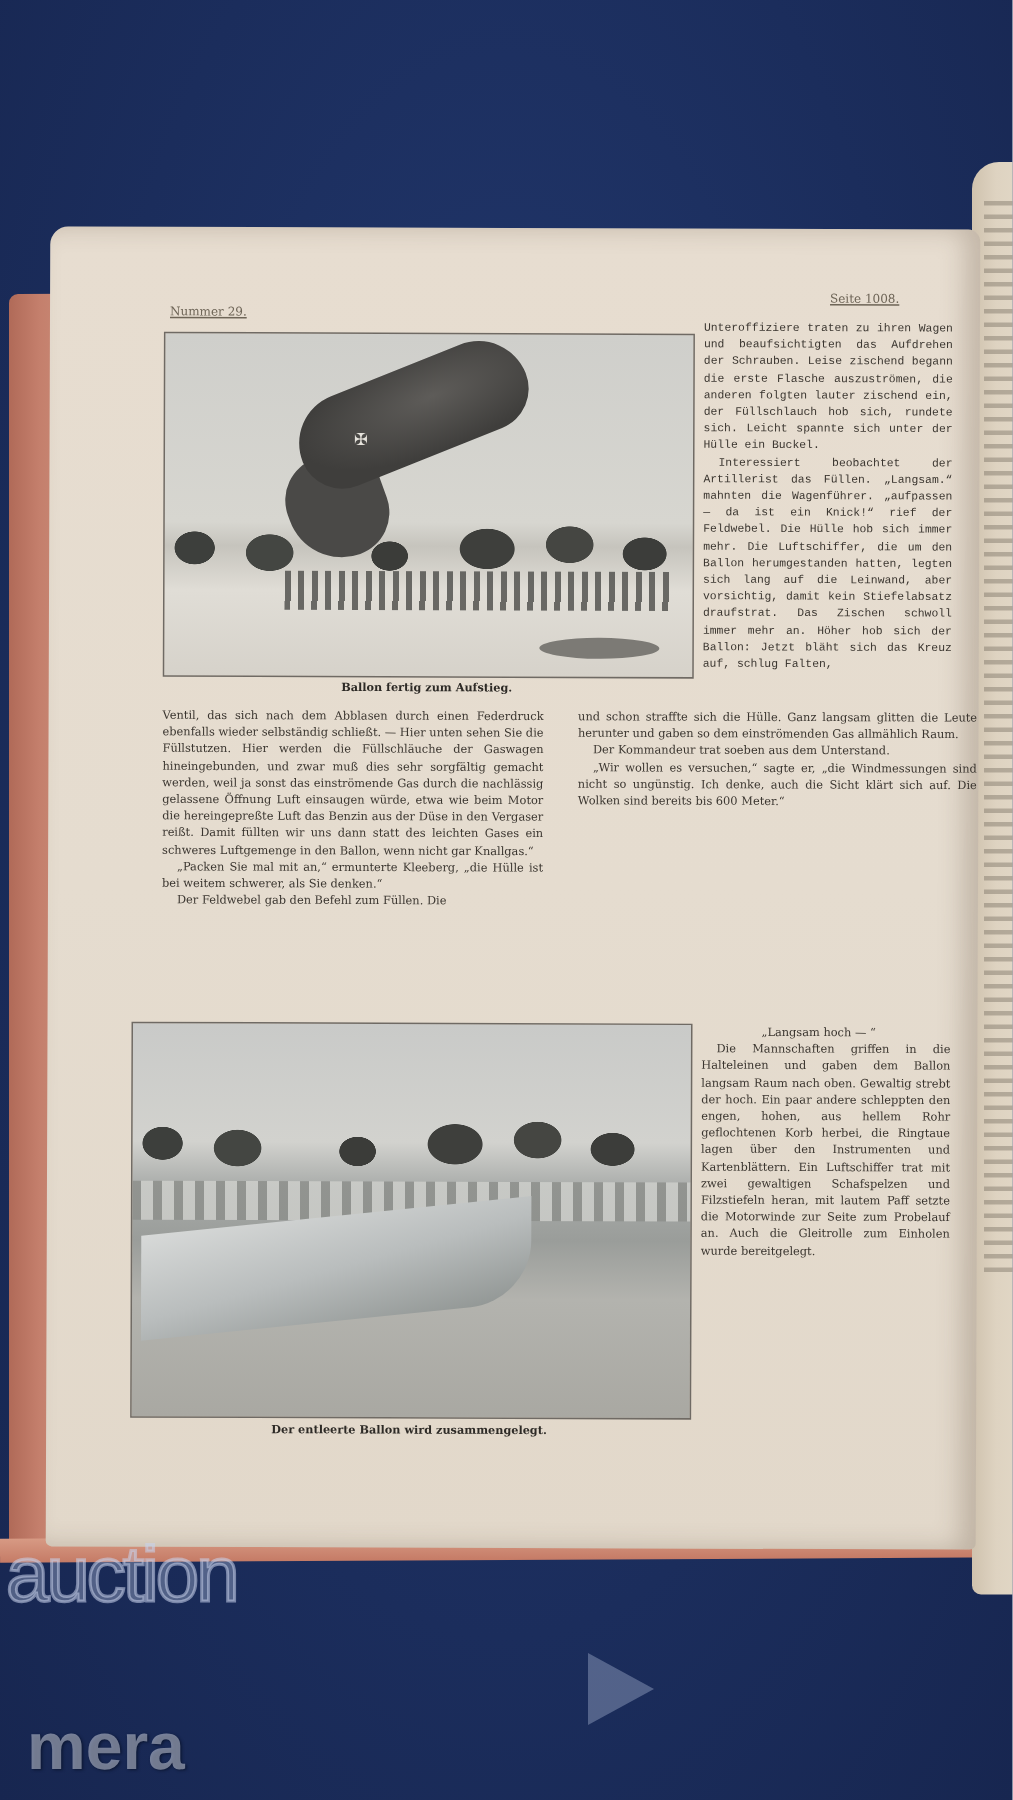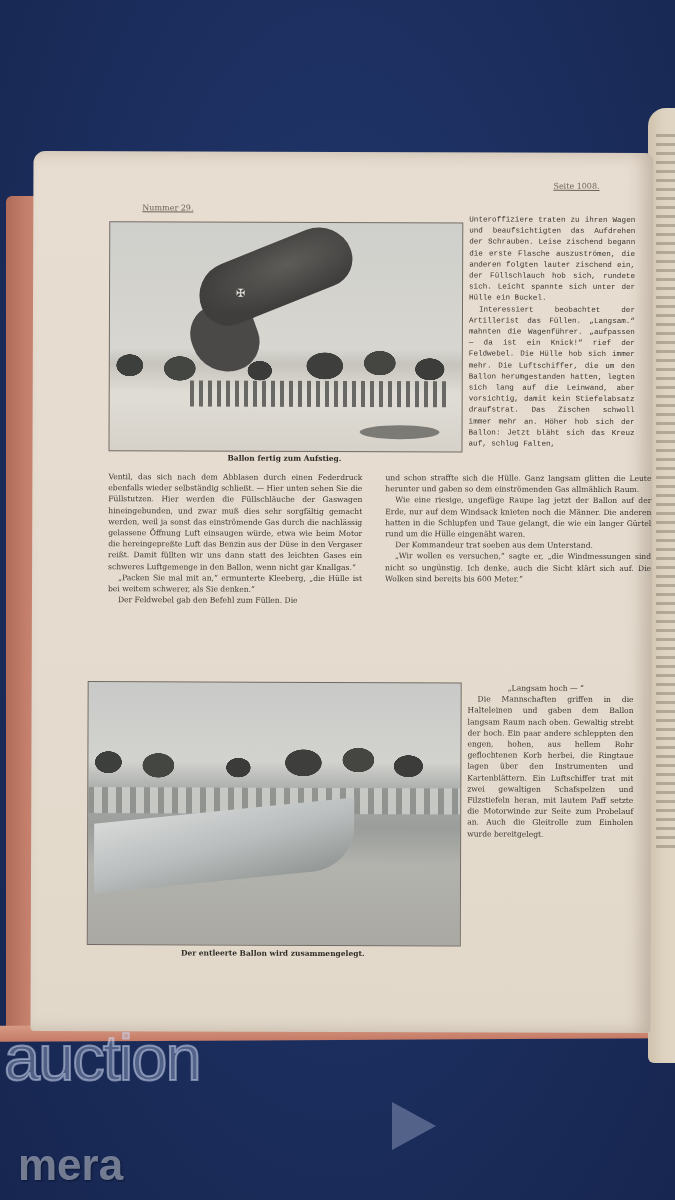--- a/index.html
+++ b/index.html
@@ -31,22 +31,22 @@
     }
     .bottom-strip {
       position:absolute; left:0; top:1024px; width:675px; height:16px;
       background: linear-gradient(180deg,#d79a84,#c57b66);
       transform: rotate(-0.3deg);
     }
     .hdr-left, .hdr-right {
       position:absolute; font-size:8px; color:#6e6557; font-family:"DejaVu Serif", serif;
       text-decoration: underline;
     }
-    .hdr-left { left:80px; top:52px;margin-left:29px; }
-    .hdr-right { left:520px; top:29px;text-align:right; }
+    .hdr-left { left:80px; top:52px; }
+    .hdr-right { left:520px; top:42px;text-align:right; }
 
     .photo {
       position:absolute; border:1px solid #6f6a64; overflow:hidden;
     }
     .photo1 { left:76px; top:70px; width:352px; height:228px;
       background: linear-gradient(180deg,#cfcfcb 0%, #d7d6d0 55%, #c6c4bd 62%, #e0ddd6 75%, #d6d2ca 100%); }
     .photo2 { left:56px; top:530px; width:372px; height:262px;
       background: linear-gradient(180deg,#c9cac8 0%, #d2d2ce 30%, #a7aaa8 42%, #9a9d9a 55%, #b3b3ae 70%, #a9a8a2 100%); }
     .balloon {
       position:absolute; left:85px; top:22px; width:160px; height:62px;
@@ -94,21 +94,21 @@
     }
     .col p { margin:0; text-indent:10px; }
     .col p.noind { text-indent:0; }
     .col-right-top { left:436px; top:62px; width:166px;font-family:Liberation Mono, monospace; }
     .col-left-mid { left:76px; top:320px; width:254px; }
     .col-right-mid { left:353px; top:320px; width:266px; }
     .col-right-low { left:436px; top:530px; width:166px; }
 
     .watermark { position:absolute; left:0; top:990px; width:450px; height:210px; }
     .wm-balkan { position:absolute; left:12px; top:8px; font-family:"Liberation Sans",sans-serif; font-weight:bold; font-size:34px; color:#d9d4cc; letter-spacing:1px; text-shadow:1px 1px 2px #555; opacity:.9; }
-    .wm-auction { position:absolute; left:4px; top:30px; font-family:"Liberation Sans",sans-serif; font-size:65px; color:rgba(190,200,225,.35); letter-spacing:-2px; -webkit-text-stroke:2px rgba(200,210,235,.55); }
+    .wm-auction { position:absolute; left:4px; top:30px; font-family:"Liberation Sans",sans-serif; font-size:52px; color:rgba(190,200,225,.35); letter-spacing:-2px; -webkit-text-stroke:2px rgba(200,210,235,.55); }
     .wm-play { position:absolute; left:392px; top:112px; width:0; height:0; border-left:44px solid rgba(190,200,225,.35); border-top:24px solid transparent; border-bottom:24px solid transparent; }
     .wm-mera { position:absolute; left:18px; top:150px; font-family:"Liberation Sans",sans-serif; font-weight:bold; font-size:44px; color:rgba(200,205,220,.55); text-shadow:1px 1px 2px #0c1733; }
   </style>
 </head>
 <body>
 
 <div class="cover-edge"></div>
 <div class="bottom-strip"></div>
 
 <div class="right-page">
@@ -216,21 +216,20 @@
   </div>
 
   <div class="col col-left-mid">
     <p class="noind">Ventil, das sich nach dem Abblasen durch einen Federdruck ebenfalls wieder selbständig schließt. — Hier unten sehen Sie die Füllstutzen. Hier werden die Füllschläuche der Gaswagen hineingebunden, und zwar muß dies sehr sorgfältig gemacht werden, weil ja sonst das einströmende Gas durch die nachlässig gelassene Öffnung Luft einsaugen würde, etwa wie beim Motor die hereingepreßte Luft das Benzin aus der Düse in den Vergaser reißt. Damit füllten wir uns dann statt des leichten Gases ein schweres Luftgemenge in den Ballon, wenn nicht gar Knallgas.“</p>
     <p>„Packen Sie mal mit an,“ ermunterte Kleeberg, „die Hülle ist bei weitem schwerer, als Sie denken.“</p>
     <p>Der Feldwebel gab den Befehl zum Füllen. Die</p>
   </div>
 
   <div class="col col-right-mid">
     <p class="noind">und schon straffte sich die Hülle. Ganz langsam glitten die Leute herunter und gaben so dem einströmenden Gas allmählich Raum.</p>
-    <p>Wie eine riesige, ungefüge Raupe lag jetzt der Ballon auf der Erde, nur auf dem Windsack knieten noch die Männer. Die anderen hatten in die Schlupfen und Taue gelangt, die wie ein langer Gürtel rund um die Hülle eingenäht waren.</p>
     <p>Der Kommandeur trat soeben aus dem Unterstand.</p>
     <p>„Wir wollen es versuchen,“ sagte er, „die Windmessungen sind nicht so ungünstig. Ich denke, auch die Sicht klärt sich auf. Die Wolken sind bereits bis 600 Meter.“</p>
   </div>
 
   <div class="photo photo2">
     <div class="trees"></div>
     <div class="bank"></div>
     <div class="canvas"></div>
   </div>
   <div class="caption caption2">Der entleerte Ballon wird zusammengelegt.</div>

